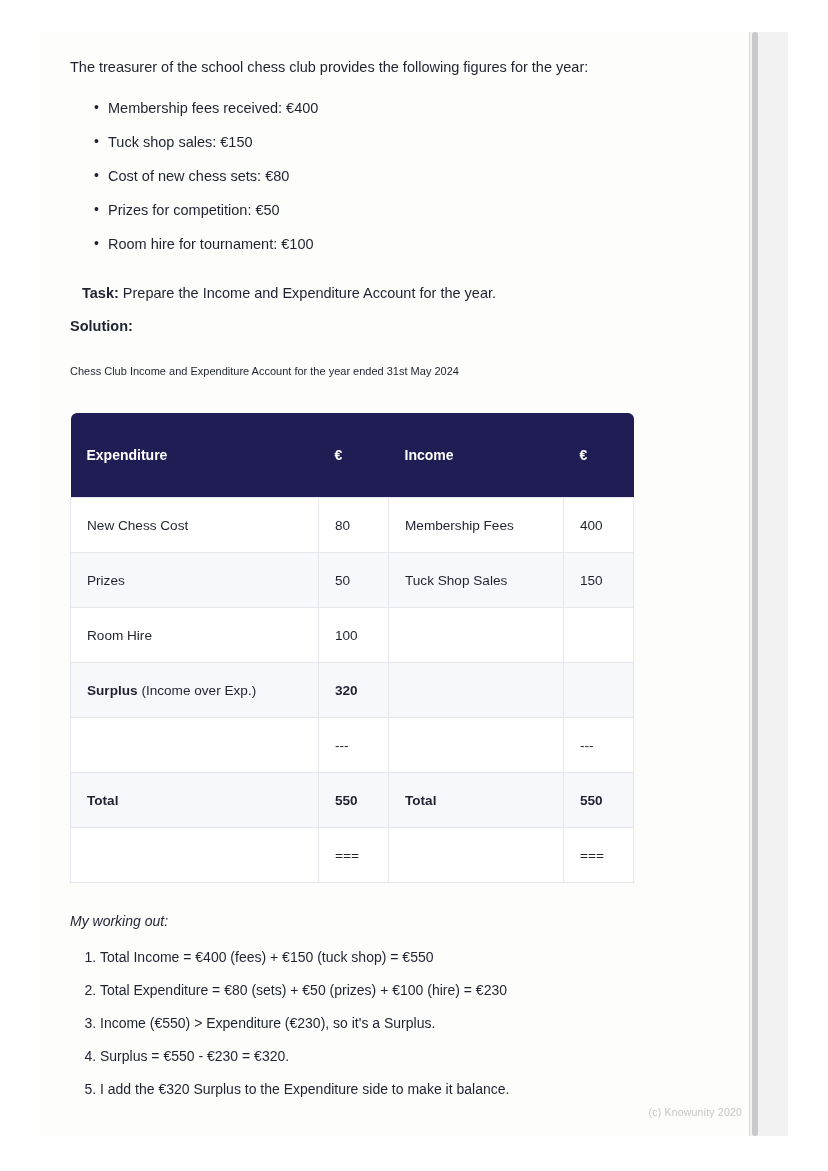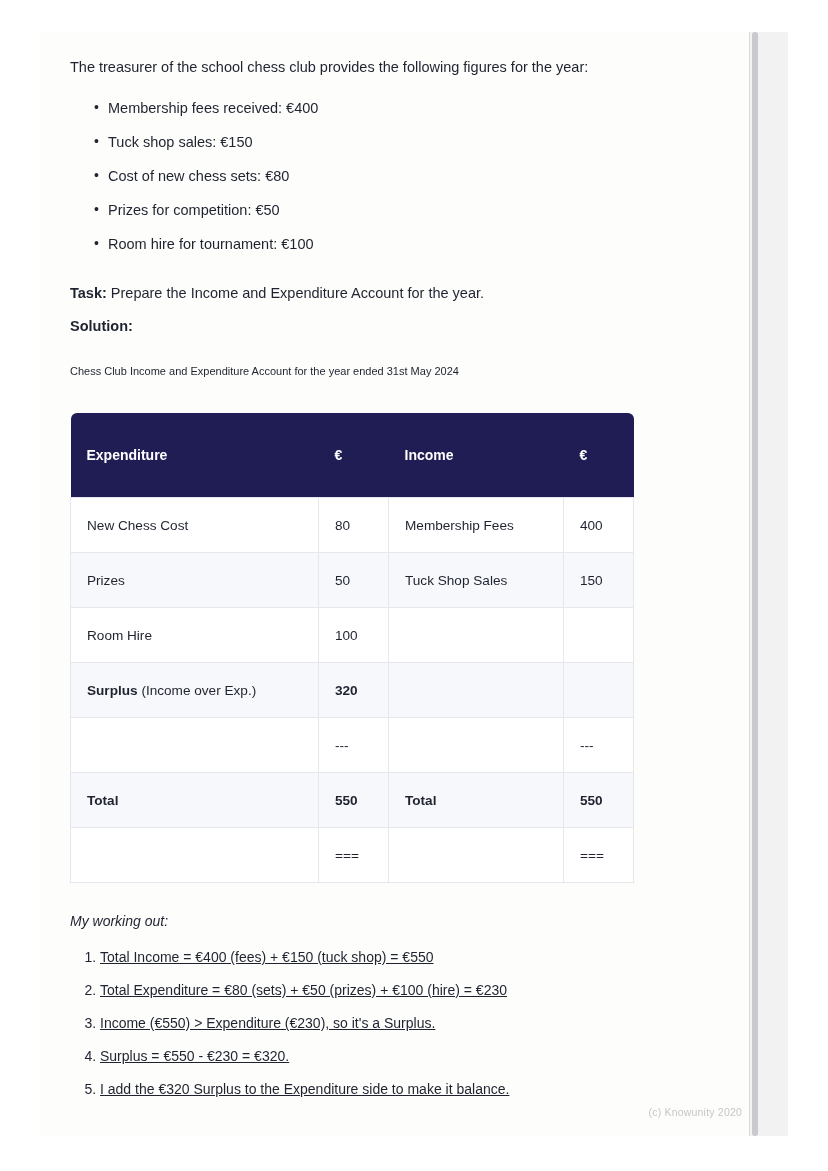--- a/index.html
+++ b/index.html
@@ -82,20 +82,21 @@
     color: #1f2330;
   }
   p.task {
     font-size: 14.5px;
     line-height: 22px;
     margin: 28px 0 0 0;
     color: #1f2330;
   }
   p.task .lbl {
     font-weight: bold;
+    margin-left: 12px;
   }
   p.solution {
     font-size: 14.5px;
     font-weight: bold;
     margin: 14px 0 0 0;
     color: #1f2330;
   }
   p.acct-title {
     font-size: 11px;
     font-weight: normal;
@@ -142,21 +143,20 @@
   .col-d { width: 70px; }
   p.working {
     font-size: 14px;
     font-style: italic;
     margin: 30px 0 16px 0;
     color: #1f2330;
   }
   ol.steps {
     margin: 18px 0 0 0;
     padding-left: 30px;
-    text-decoration: underline;
   }
   ol.steps li {
     font-size: 14px;
     line-height: 20px;
     margin-bottom: 13px;
     color: #1f2330;
   }
   .watermark {
     position: absolute;
     right: 46px;

